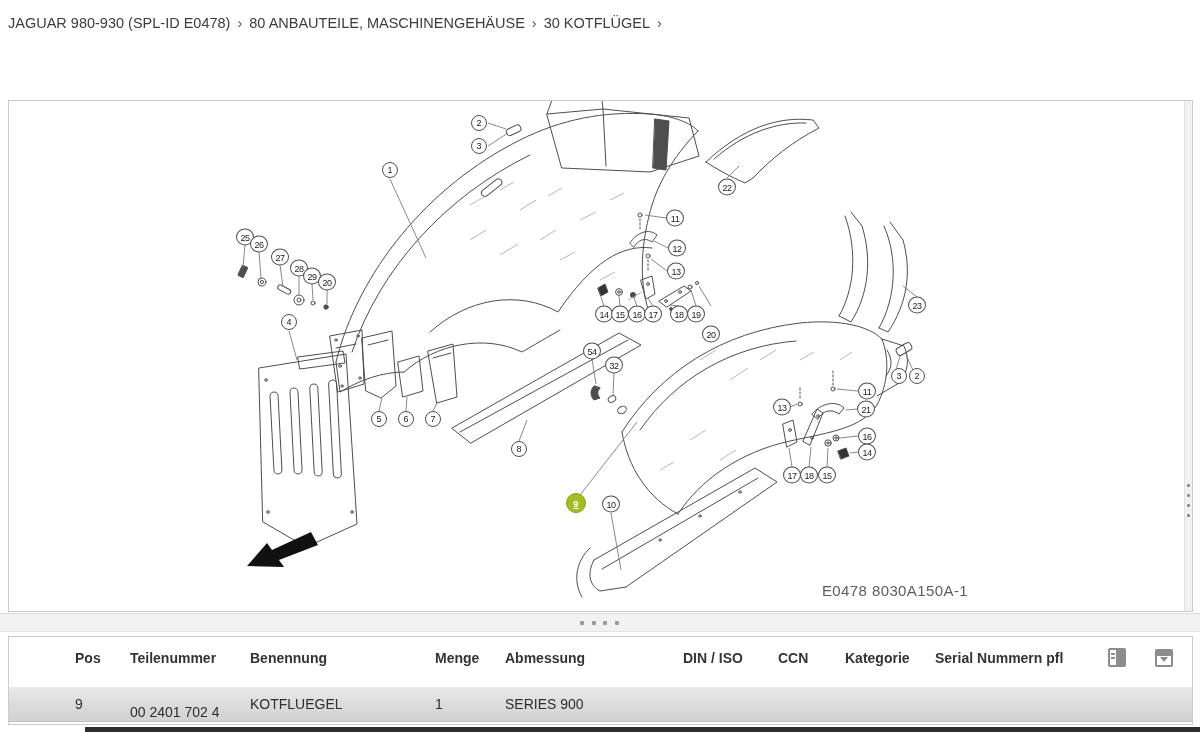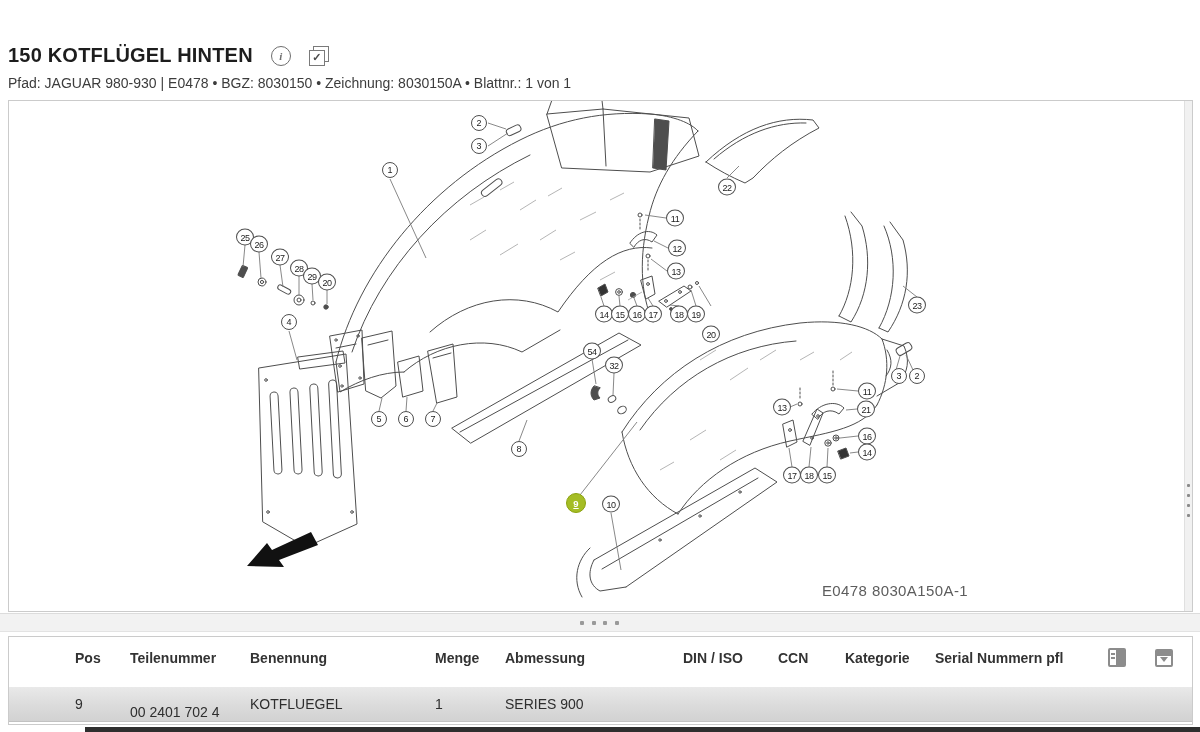--- a/index.html
+++ b/index.html
@@ -56,35 +56,23 @@
   .icon-tray .bar{position:absolute;left:0;right:0;top:0;height:5px;background:#8c8c8c;}
   .icon-tray .arr{position:absolute;left:3px;top:6px;width:0;height:0;border-left:4px solid transparent;
      border-right:4px solid transparent;border-top:5px solid #8c8c8c;}
   .bottom-bar{position:absolute;left:85px;top:727px;width:1115px;height:5px;background:#2e2e2e;}
 </style>
 </head>
 <body>
 
 <div id="app">
 
-
-  <div class="title-row">
-    <h1 class="page-title">150 KOTFLÜGEL HINTEN</h1>
-    <span class="ticon">
-        <span class="info-circ">i</span>
-      </span>
-    <span class="ticon">
-      <span class="copy-check">
-          <span class="back"></span>
-          <span class="front">✓</span>
-        </span>
-    </span>
-  </div>
-
-  <div class="path-row">Pfad: JAGUAR 980-930 | E0478  •  BGZ: 8030150  •  Zeichnung: 8030150A  •  Blattnr.: 1 von 1</div>
+  <nav class="breadcrumb" id="breadcrumb"><span class="bc-item">JAGUAR 980-930  (SPL-ID E0478)</span><span class="bc-sep">›</span><span class="bc-item">80 ANBAUTEILE, MASCHINENGEHÄUSE</span><span class="bc-sep">›</span><span class="bc-item">30 KOTFLÜGEL</span><span class="bc-sep">›</span></nav>
+
+
 
   <section class="diagram">
     <svg width="1183" height="510" viewBox="9 101 1183 510">
 
       <g stroke="#4e4e4e" stroke-width="1" fill="none" stroke-linecap="round" stroke-linejoin="round">
 
         <path d="M336,362 C358,272 428,186 520,140 C562,119 604,111 650,114 C674,116 691,123 698,131"></path>
         <path d="M352,352 C380,268 446,196 530,155"></path>
         <path d="M698,131 C672,158 656,186 649,216 C639,256 640,294 653,322"></path>
         <path d="M547,114 L553,97 L601,92 L603,109"></path>

